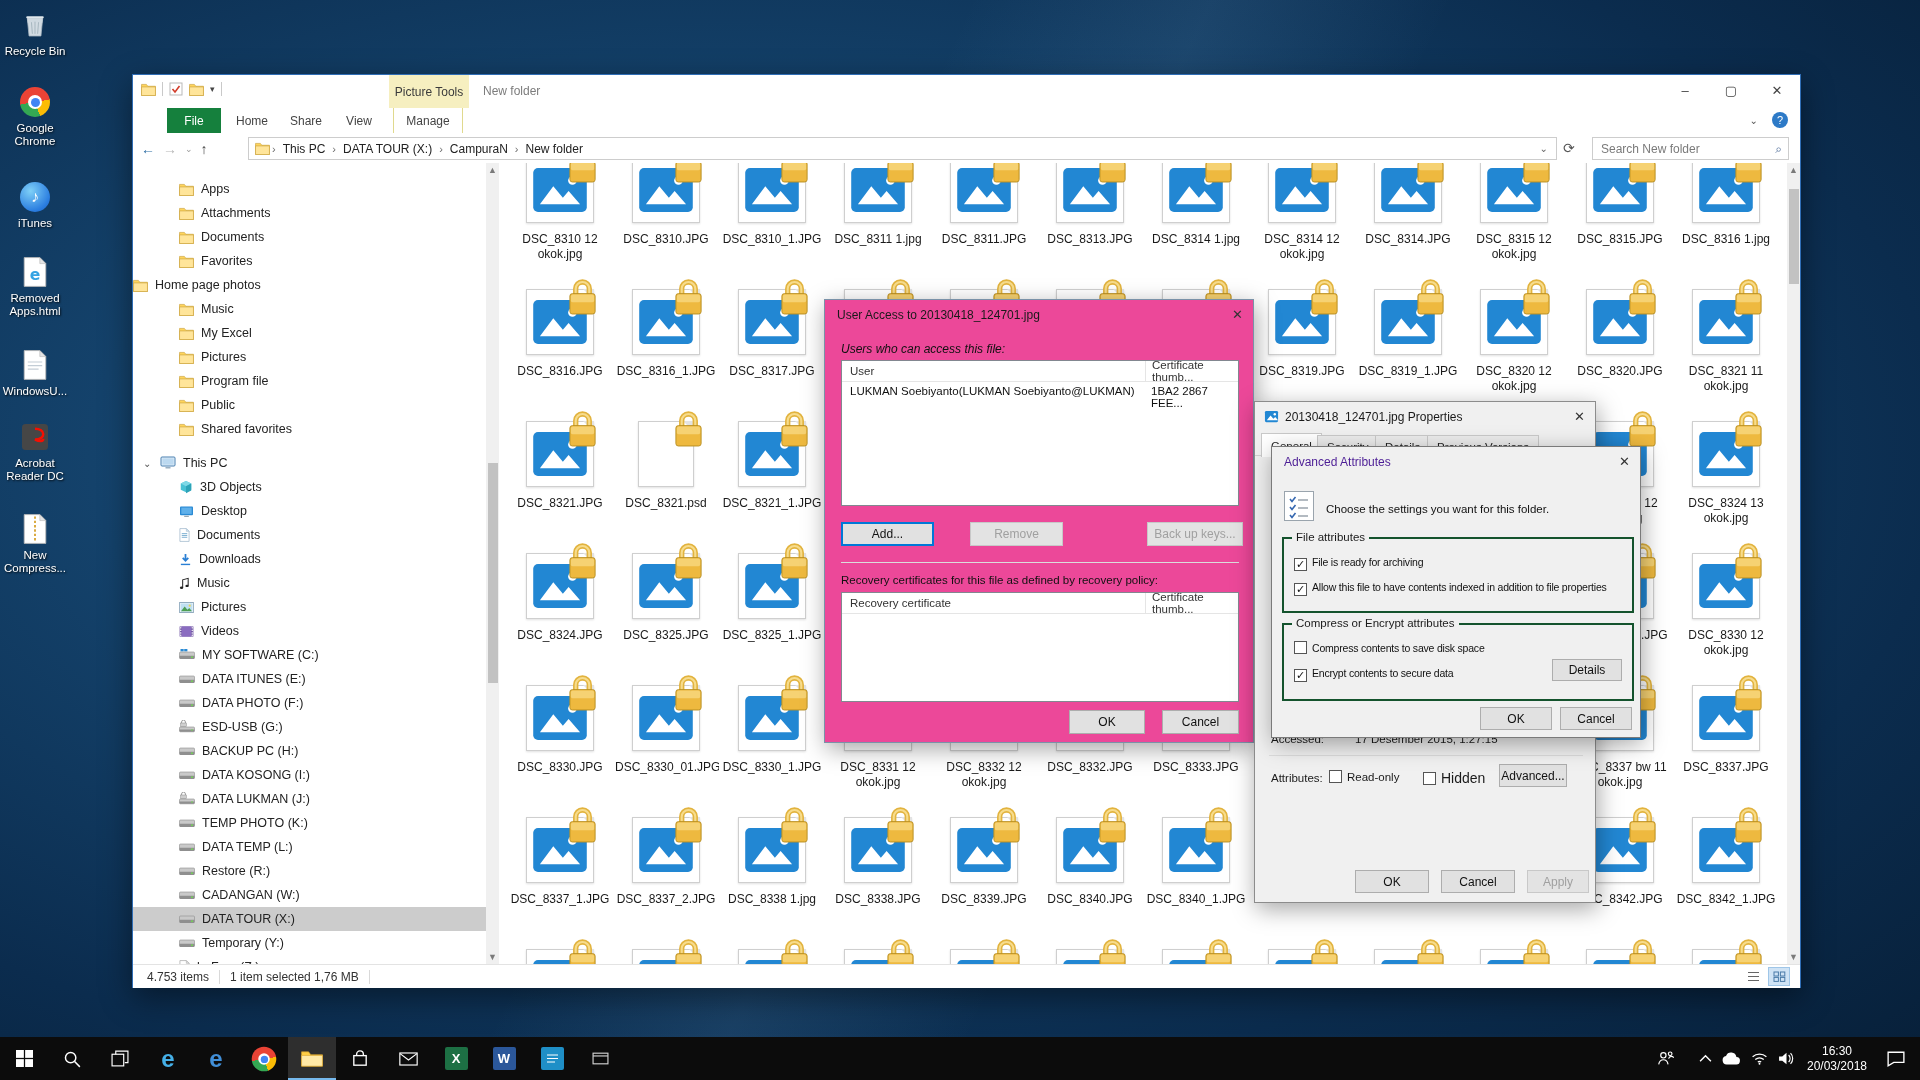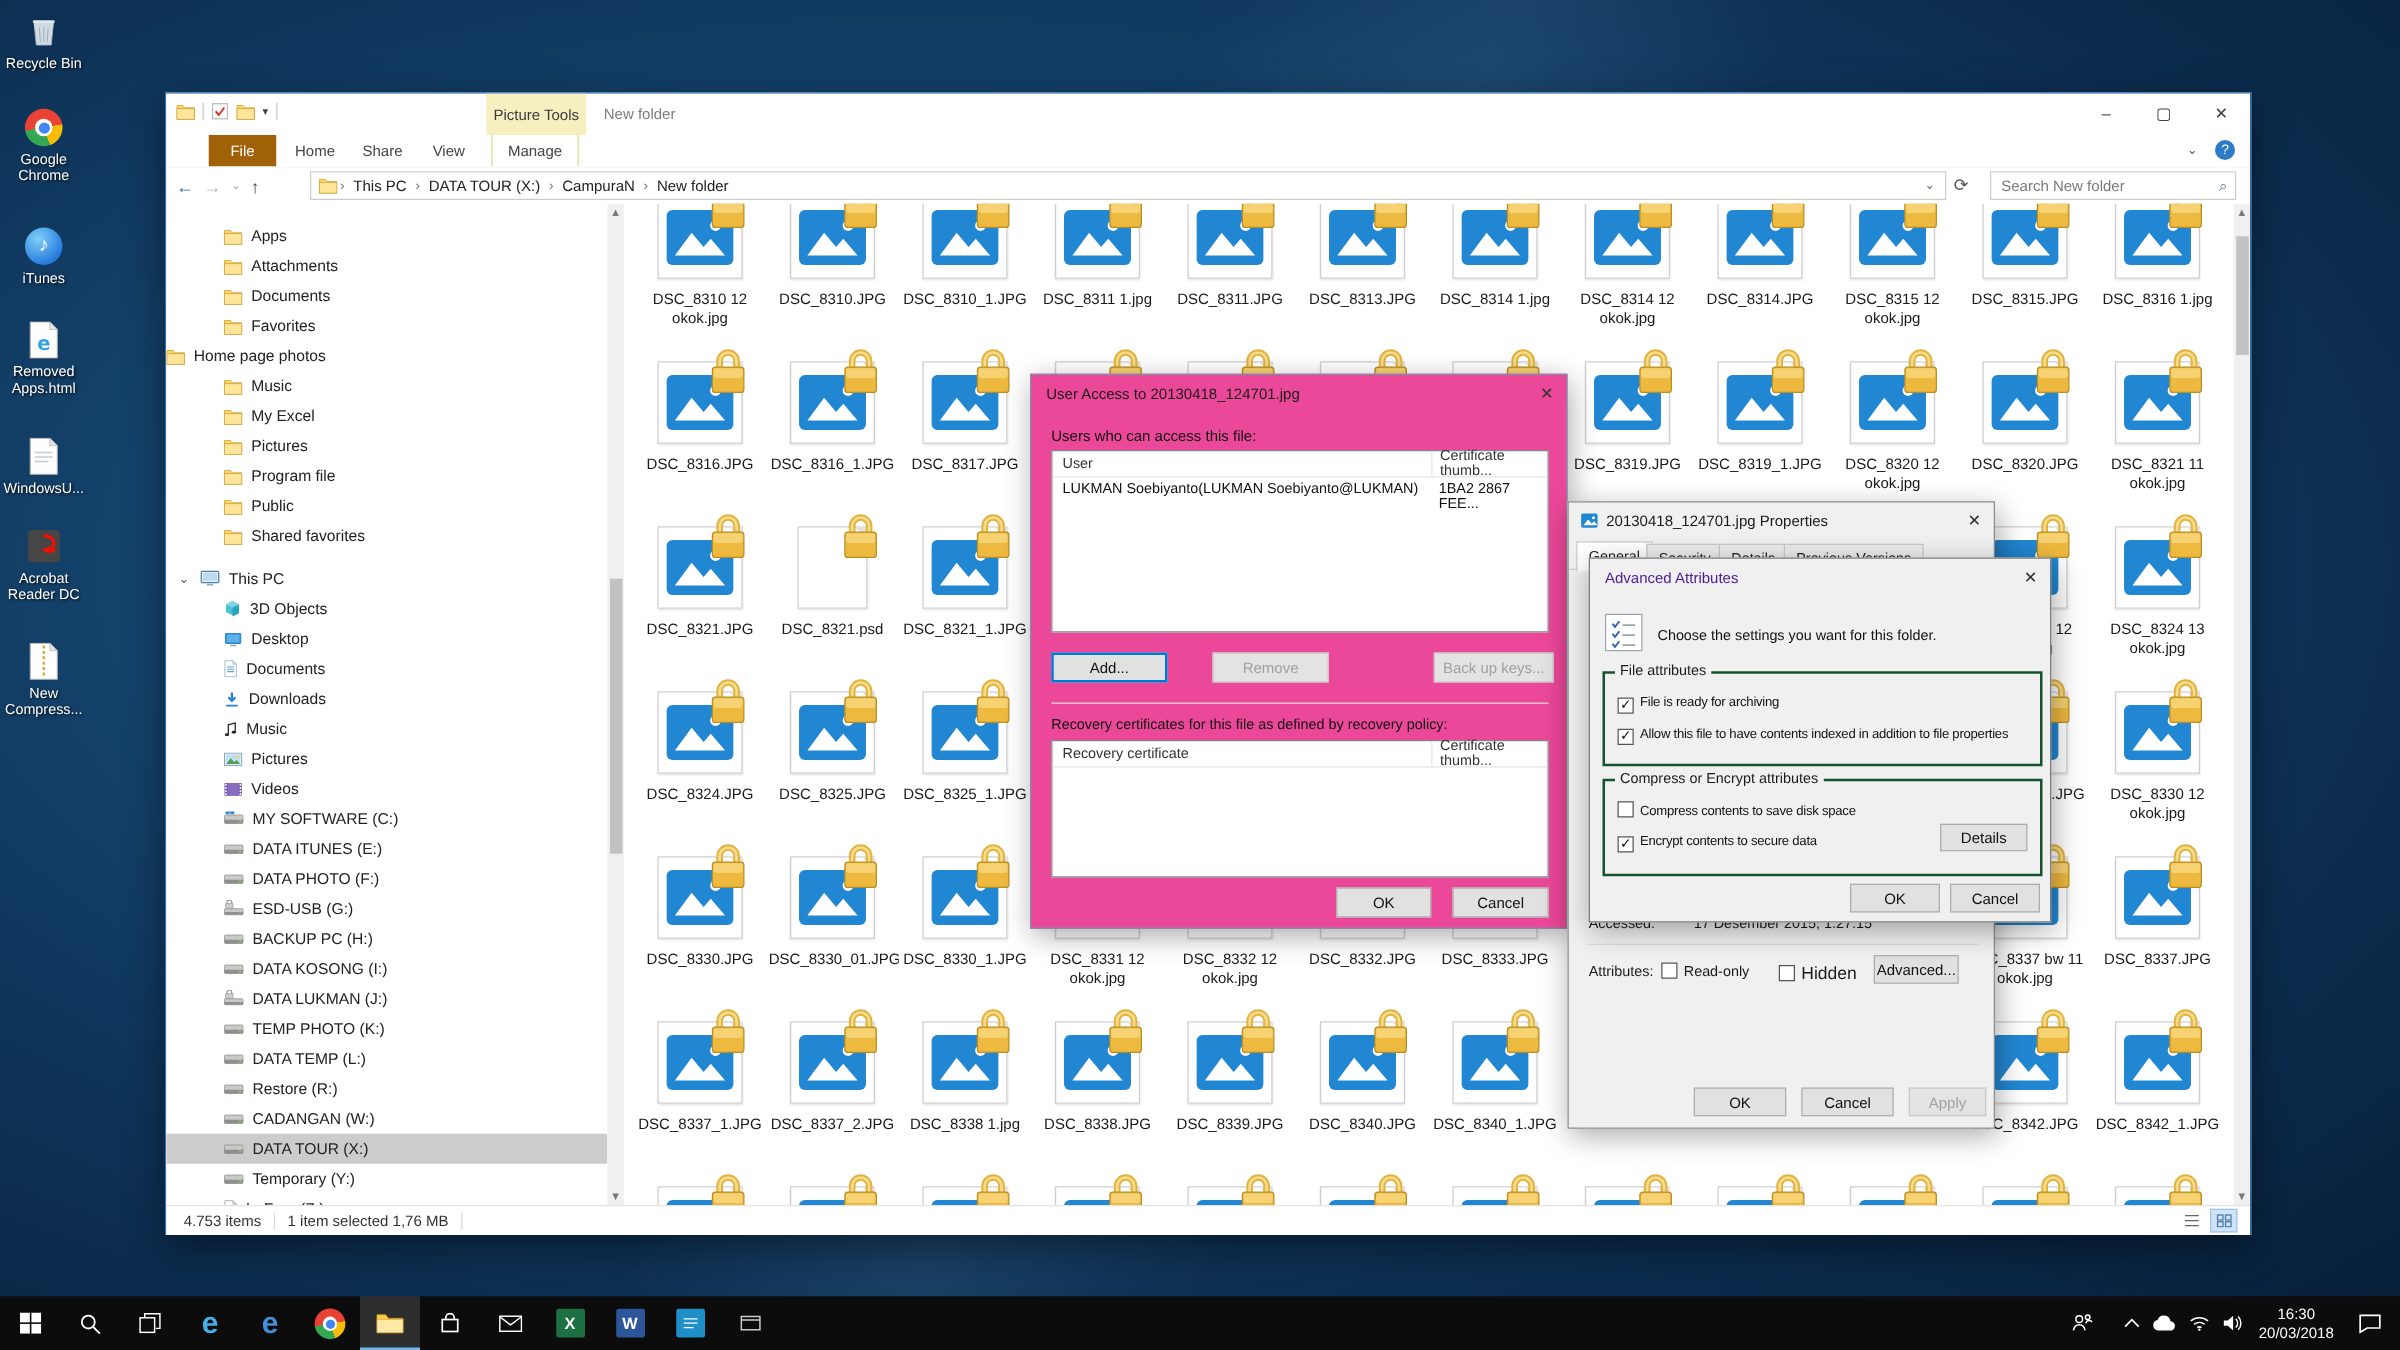--- a/index.html
+++ b/index.html
@@ -24,21 +24,21 @@
   #titlebar{position:absolute;left:0;top:0;width:100%;height:33px;background:#fff;}
   .qat{position:absolute;top:7px;display:flex;align-items:center;gap:6px;left:8px;}
   .qsep{width:1px;height:14px;background:#c9c9c9;}
   .pt-tab{position:absolute;left:256px;top:0;width:80px;height:33px;background:#f6efc0;color:#3b3b3b;
     display:flex;align-items:center;justify-content:center;font-size:12px;}
   .wtitle{position:absolute;left:350px;top:9px;color:#7c7c7c;font-size:12px;}
   .wctrls{position:absolute;right:0;top:0;display:flex;}
   .wbtn{width:46px;height:31px;display:flex;align-items:center;justify-content:center;color:#444;font-size:13px;}
   #tabsrow{position:absolute;left:0;top:33px;width:100%;height:26px;background:#fff;border-bottom:1px solid #e3e3e3;}
   .rtab{position:absolute;top:0;height:25px;display:flex;align-items:center;justify-content:center;font-size:12px;color:#444;padding:0 14px;}
-  .filetab{background:#a16207;color:#fff;}
+  .filetab{background:#15803d;color:#fff;}
   .managetab{border-left:1px solid #e0d98e;border-right:1px solid #e0d98e;}
   .ribextras{position:absolute;right:12px;top:4px;display:flex;gap:14px;align-items:center;color:#555;}
   .helpdot{width:16px;height:16px;border-radius:50%;background:#2d7ac7;color:#fff;font-size:11px;display:flex;align-items:center;justify-content:center;}
   #addressbar{position:absolute;left:0;top:59px;width:100%;height:29px;background:#fff;display:flex;align-items:center;}
   .navbtn{font-size:14px;margin-left:8px;}
   .crumbbox{position:absolute;left:115px;top:3px;width:1309px;height:23px;border:1px solid #cdcdcd;background:#fff;
     display:flex;align-items:center;padding-left:6px;box-sizing:border-box;}
   .crumb{padding:0 5px;color:#222;}
   .crumbsep{color:#6d6d6d;font-size:11px;padding:0 2px;}
   .crumbchev{position:absolute;right:8px;color:#666;font-size:10px;}
@@ -2228,21 +2228,21 @@
             </svg>
           </span>
       </div>
     </div>
 
     <div id="dlg-user" class="dlg">
       <div class="dlgtitle">
         <span class="t">User Access to 20130418_124701.jpg</span>
         <span class="x">✕</span>
       </div>
-      <span class="ua-lbl" style="left:16px;top:42px;">Users who can access this file:</span>
+      <span class="ua-lbl" style="left:16px;top:42px;font-style:italic;">Users who can access this file:</span>
       <div class="listbox" style="left:16px;top:60px;width:398px;height:146px;">
         <div class="lbhead">
           <span class="lbcol1">User</span>
           <span class="lbcol2">Certificate thumb...</span>
         </div>
         <div class="lbrow">
           <span style="position:absolute;left:8px;">LUKMAN Soebiyanto(LUKMAN Soebiyanto@LUKMAN)</span>
           <span style="position:absolute;left:309px;">1BA2 2867 FEE...</span>
         </div>
       </div>

